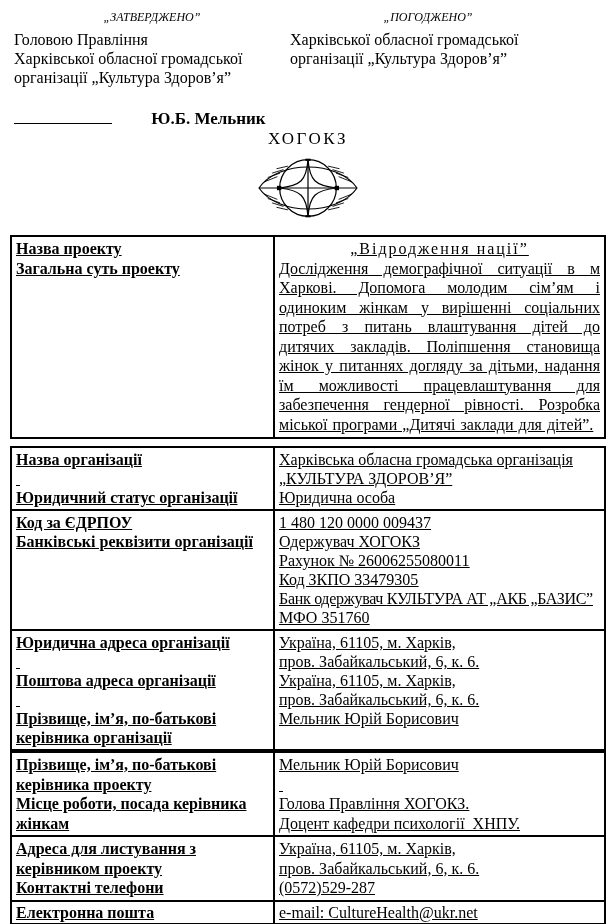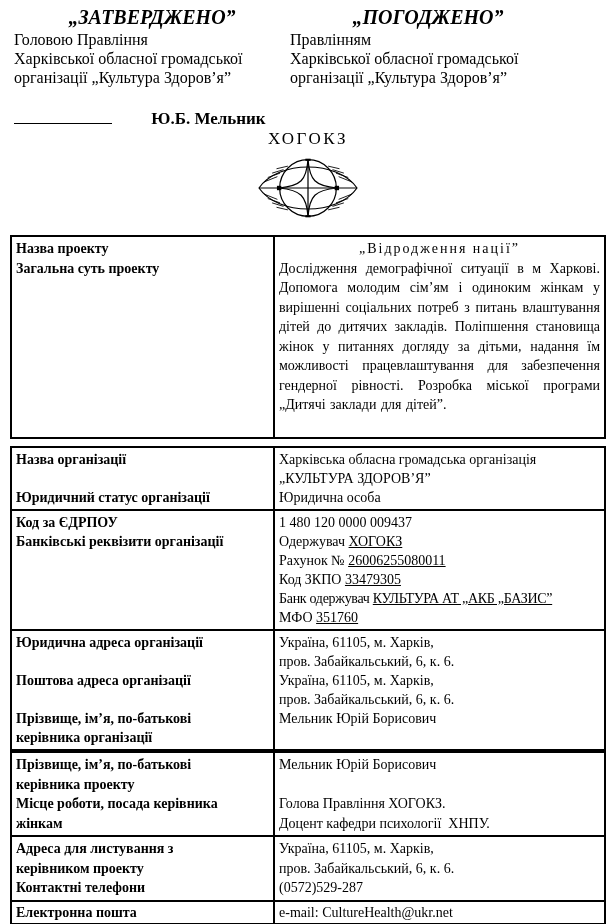--- a/index.html
+++ b/index.html
@@ -7,36 +7,36 @@
     width:616px; height:924px; position:relative;
     font-family:"Liberation Serif","DejaVu Serif",serif;
     color:#000; -webkit-font-smoothing:antialiased;
   }
   .page { position:absolute; inset:0; overflow:hidden; }
 
   
   .hdr { position:absolute; top:8px; left:14px; width:586px; display:flex; }
   .hcol { width:276px; font-size:16px; line-height:19px; }
   .hcol.right { }
-  .htitle { font-weight:bold; font-style:italic; text-align:center; font-size:20px; margin-bottom:3px; }
+  .htitle { font-weight:normal; font-style:italic; text-align:center; font-size:12px; margin-bottom:3px; }
 
   
   .sig { position:absolute; top:106px; left:14px; font-size:17px; }
   .sig-line { display:inline-block; width:98px; height:17px; border-bottom:1px solid #000; }
   .sig-name { font-weight:bold; margin-left:35px; }
 
   
   .logo-sec { position:absolute; top:129px; left:0; width:616px; text-align:center; }
   .logo-title { font-size:17px; letter-spacing:2.5px; }
   .eye { display:block; margin:4px auto 0 auto; }
 
   
   table.tbl {
     position:absolute; left:10px; width:596px;
-    border-collapse:collapse; table-layout:fixed; font-size:14px;
+    border-collapse:collapse; table-layout:fixed; font-size:16px;text-decoration:underline;
   }
   .tbl td { border:2px solid #000; vertical-align:top; padding:2px 4px; }
   .tbl td.lbl { font-weight:bold; }
   .tbl td.val { }
   .ln { line-height:19.5px; min-height:19.5px; white-space:nowrap; }
   .t2 .ln { line-height:19px; min-height:19px; }
   .t1 { top:235px; } .t2 { top:446px; } .t3 { top:751px; }
   .center { text-align:center; }
   .ls { letter-spacing:2px; }
   .just {
@@ -54,21 +54,20 @@
 
   <div class="hdr">
     <div class="hcol">
       <div class="htitle">„ЗАТВЕРДЖЕНО”</div>
       <div class="hline">Головою Правління</div>
       <div class="hline">Харківської обласної громадської</div>
       <div class="hline">організації  „Культура Здоров’я”</div>
     </div>
     <div class="hcol right">
       <div class="htitle">„ПОГОДЖЕНО”</div>
-      <div class="hline">Правлінням</div>
       <div class="hline">Харківської обласної громадської</div>
       <div class="hline">організації  „Культура Здоров’я”</div>
     </div>
   </div>
 
   <div class="sig">
     <span class="sig-line"></span>
     <span class="sig-name">Ю.Б. Мельник</span>
   </div>
 

